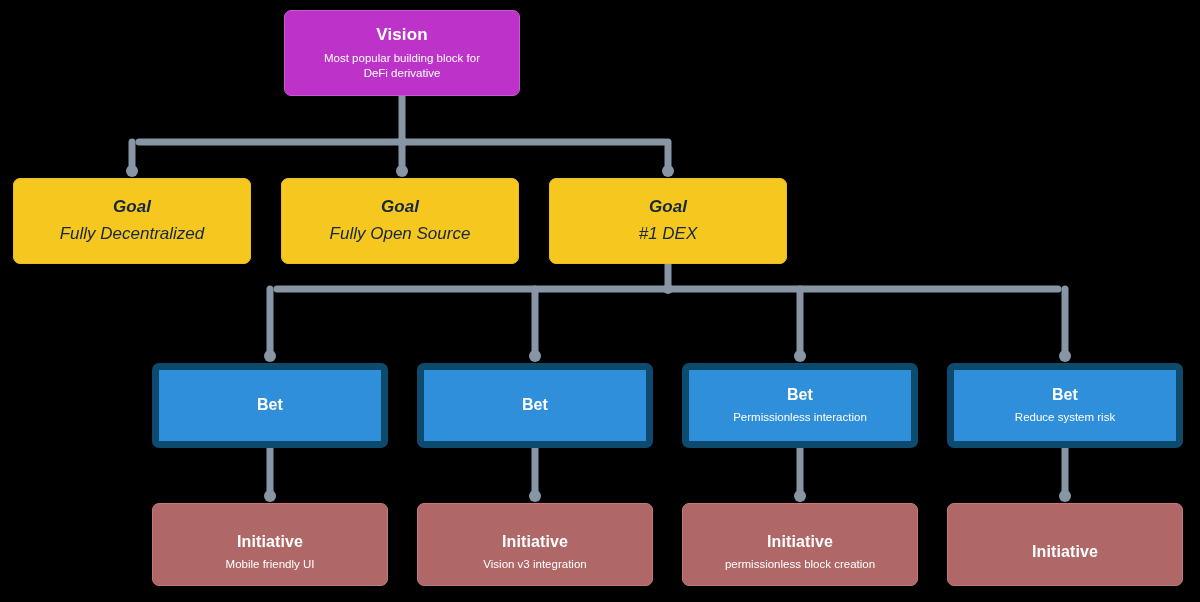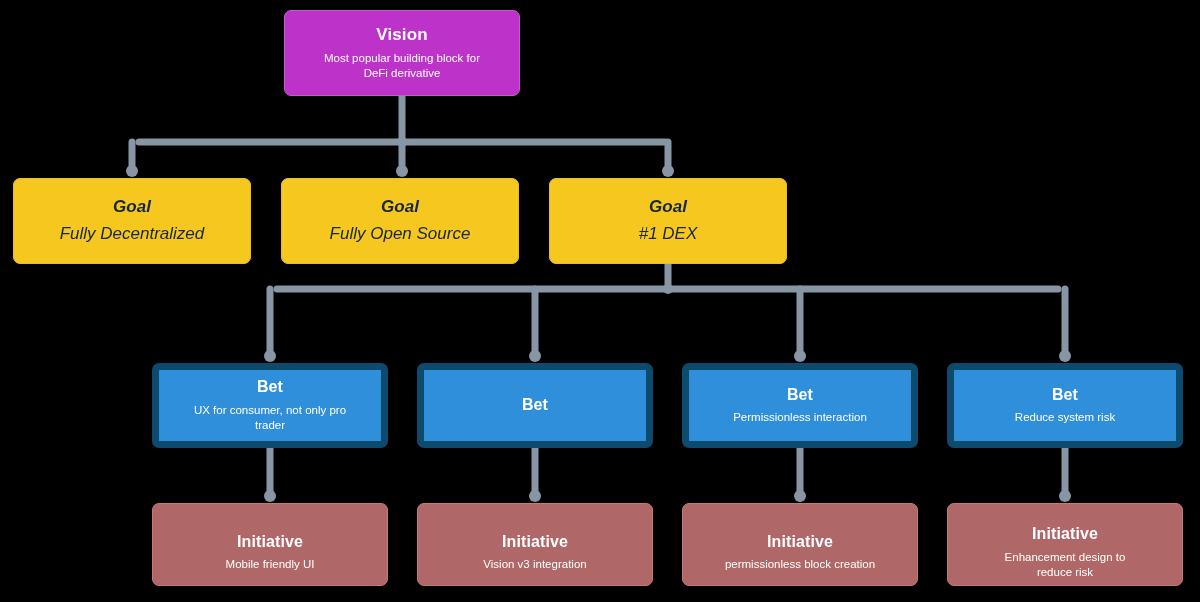--- a/index.html
+++ b/index.html
@@ -149,24 +149,20 @@
     <div class="n-sub">Fully Open Source</div>
   </div>
 
   <div class="node n-goal" style="left:549px; top:178px; width:238px; height:86px;">
     <div class="n-title">Goal</div>
     <div class="n-sub">#1 DEX</div>
   </div>
 
   <div class="node n-bet" style="left:152px; top:363px; width:236px; height:85px;">
     <div class="n-title">Bet</div>
-    <div class="n-sub">
-      <span>UX for consumer, not only pro</span><br>
-      <span>trader</span>
-    </div>
   </div>
 
   <div class="node n-bet" style="left:417px; top:363px; width:236px; height:85px;">
     <div class="n-title">Bet</div>
   </div>
 
   <div class="node n-bet" style="left:682px; top:363px; width:236px; height:85px;">
     <div class="n-title">Bet</div>
     <div class="n-sub">Permissionless interaction</div>
   </div>
@@ -186,19 +182,15 @@
     <div class="n-sub">Vision v3 integration</div>
   </div>
 
   <div class="node n-init" style="left:682px; top:503px; width:236px; height:83px;">
     <div class="n-title">Initiative</div>
     <div class="n-sub">permissionless block creation</div>
   </div>
 
   <div class="node n-init" style="left:947px; top:503px; width:236px; height:83px;">
     <div class="n-title">Initiative</div>
-    <div class="n-sub">
-      <span>Enhancement design to</span><br>
-      <span>reduce risk</span>
-    </div>
   </div>
 
 </div>
 
 </body></html>

